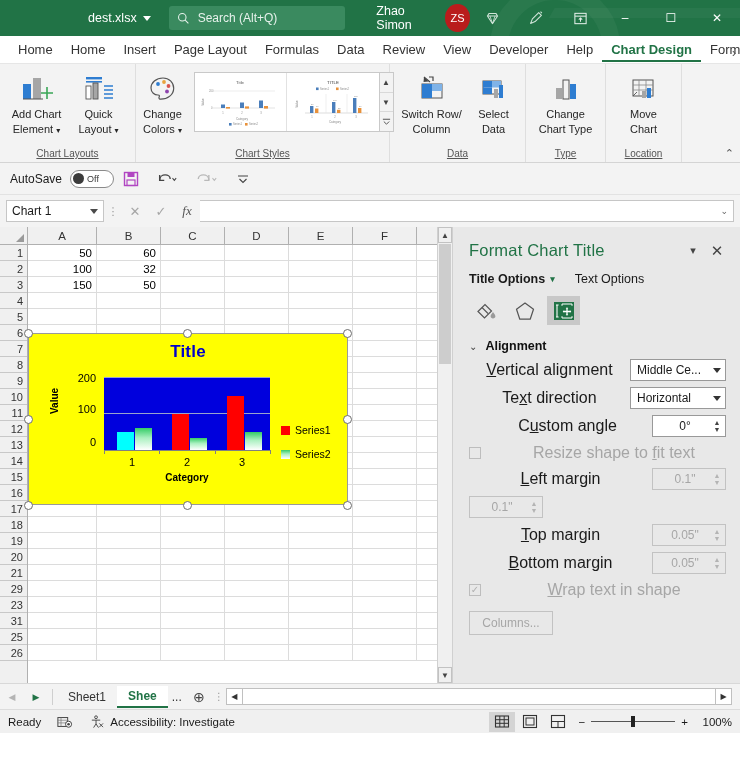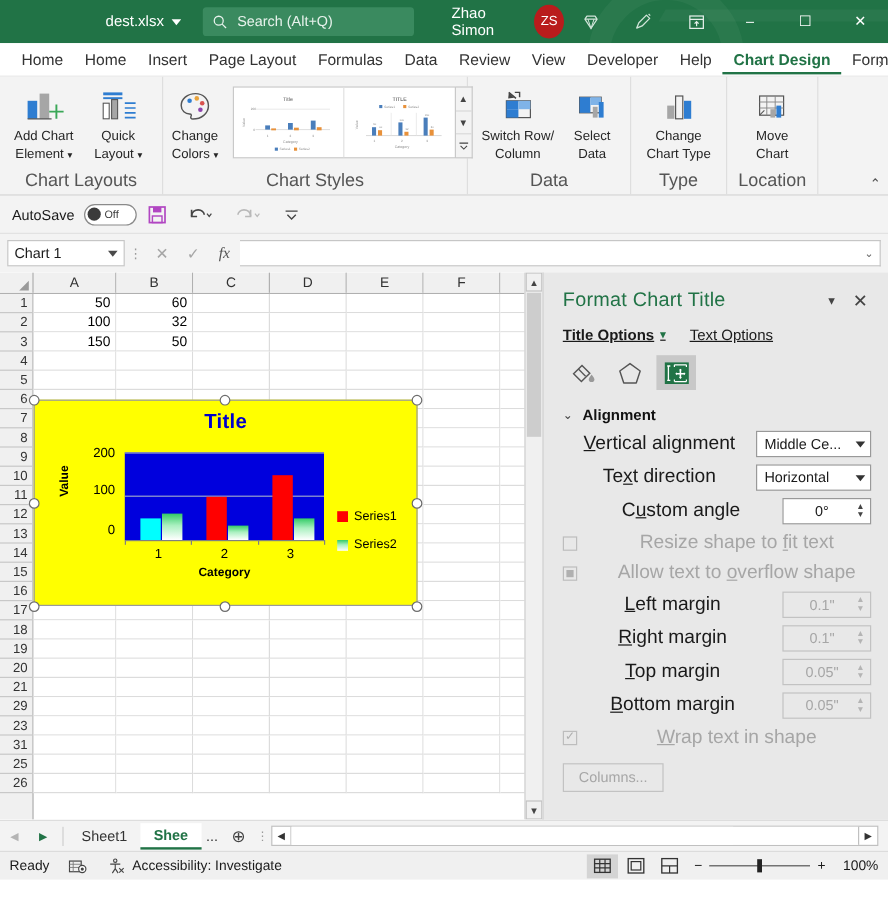--- a/index.html
+++ b/index.html
@@ -46,21 +46,21 @@
   .rtab.active { color:#217346; font-weight:600; border-bottom:2px solid #217346; padding-bottom:3px;}
   .tabs-more { position:absolute; right:4px; bottom:3px; color:#555; font-size:12px; }
 
   
   .ribbon { height:99px; background:#f3f3f3; border-bottom:1px solid #d4d4d4;
       display:flex; align-items:stretch; position:relative; }
   .rgroup { display:flex; flex-direction:column; align-items:center; justify-content:space-between;
       border-right:1px solid #dedede; padding:4px 0 2px 0; }
   .rgroup:last-child { border-right:none; }
   .rgcontent { flex:1; display:flex; align-items:flex-start; padding:2px 5px 0 5px; }
-  .rglabel { font-size:15px; color:#555; padding-bottom:1px; }
+  .rglabel { font-size:10px; color:#555; padding-bottom:1px;text-decoration:underline; }
   .bigbtn { width:62px; display:flex; flex-direction:column; align-items:center;
      padding-top:3px; text-align:center; }
   .bigbtn .lbl { font-size:11px; line-height:12px; color:#262626; margin-top:3px;}
   .icobox { height:32px; display:flex; align-items:center; justify-content:center;}
   .gallery { display:flex; border:1px solid #c9c9c9; background:#fff; height:60px; margin-top:2px;}
   .gal-item { width:92px; border-right:1px solid #e2e2e2; display:flex; align-items:center; justify-content:center;}
   .gal-item:last-child{border-right:none;}
   .galscroll { width:14px; border:1px solid #c9c9c9; border-left:none; background:#f3f3f3;
      display:flex; flex-direction:column; height:60px; margin-top:2px; }
   .gs { flex:1; display:flex; align-items:center; justify-content:center; font-size:8px; color:#444;
@@ -144,21 +144,21 @@
   .leg-swatch { width:9px;height:9px; }
   .leg-lbl { font-size:10.5px; color:#000; }
 
   
   .pane { width:288px; background:#e8e8e8; border-left:1px solid #d0d0d0; position:relative;
      padding:0 0 0 0; }
   .pane-hdr { display:flex; align-items:center; padding:14px 12px 4px 16px; }
   .pane-title { font-size:16.5px; color:#217346; font-weight:400; letter-spacing:.2px;}
   .pane-hdr-btn { margin-left:auto; color:#444; width:22px; text-align:center; font-size:11px;}
   .pane-close { color:#444; width:22px; text-align:center; font-size:15px; margin-left:2px;}
-  .pane-tabs { display:flex; align-items:center; gap:20px; padding:8px 0 2px 16px;text-decoration:underline; }
+  .pane-tabs { display:flex; align-items:center; gap:20px; padding:8px 0 2px 16px; }
   .ptab { font-size:12.5px; color:#1a1a1a; display:flex; align-items:center; gap:5px;}
   .ptab.active { font-weight:bold; }
   .ptab .pcaret { color:#217346; font-size:9px; }
   .pane-icons { display:flex; align-items:center; gap:6px; padding:8px 0 0 16px;}
   .picon { width:33px;height:29px;display:flex;align-items:center;justify-content:center;}
   .picon.sel { background:#c8c8c8; }
   .sect-hdr { display:flex; align-items:center; gap:8px; padding:14px 0 0 16px; }
   .sect-hdr .chev { font-size:10px; color:#444; }
   .sect-hdr .stitle { font-size:12.5px; font-weight:bold; color:#111; }
   .frow { display:flex; align-items:center; padding:6px 14px 0 16px; }
@@ -953,42 +953,33 @@
       </div>
     </div>
 
     <div class="fcheckrow">
       <div class="cbox"></div>
       <div class="flabel dim">
         Resize shape to <span class="ul">f</span>it text
       </div>
     </div>
 
-    <div class="fcheckrow">
-      <div class="cbox">
-          <span class="inner"></span>
-        </div>
-      <div class="flabel dim">
-        Allow text to <span class="ul">o</span>verflow shape
-      </div>
-    </div>
 
     <div class="frow">
       <div class="flabel"><span class="ul">L</span>eft margin</div>
       <div class="fspin dim">
         <span class="val">0.1"</span>
         <span class="spinarrows">
             <span>▲</span>
             <span>▼</span>
           </span>
       </div>
     </div>
 
     <div class="frow">
-      <div class="flabel"><span class="ul">R</span>ight margin</div>
       <div class="fspin dim">
         <span class="val">0.1"</span>
         <span class="spinarrows">
             <span>▲</span>
             <span>▼</span>
           </span>
       </div>
     </div>
 
     <div class="frow">

